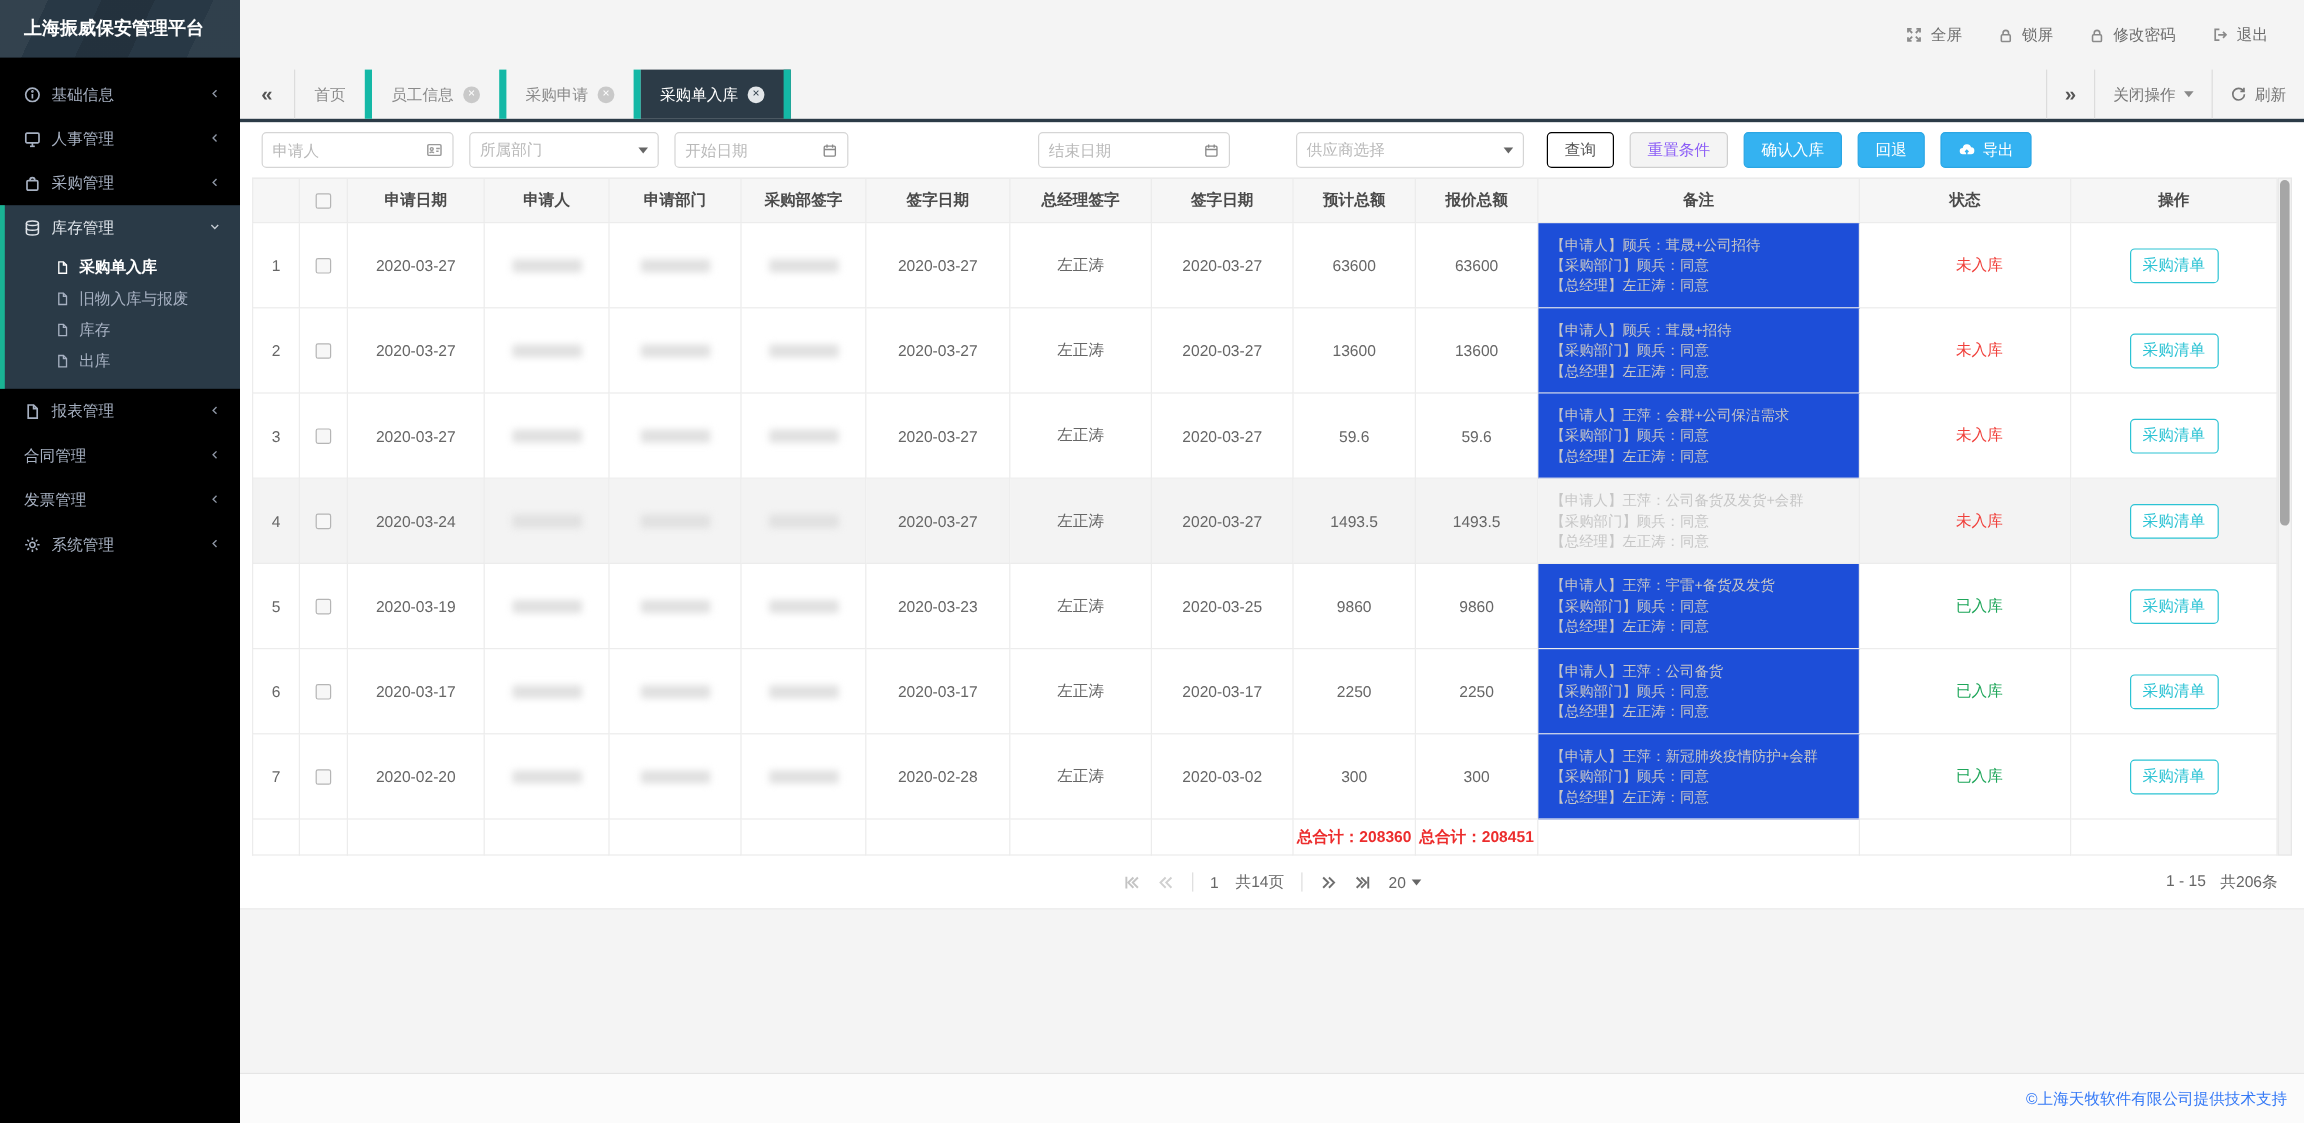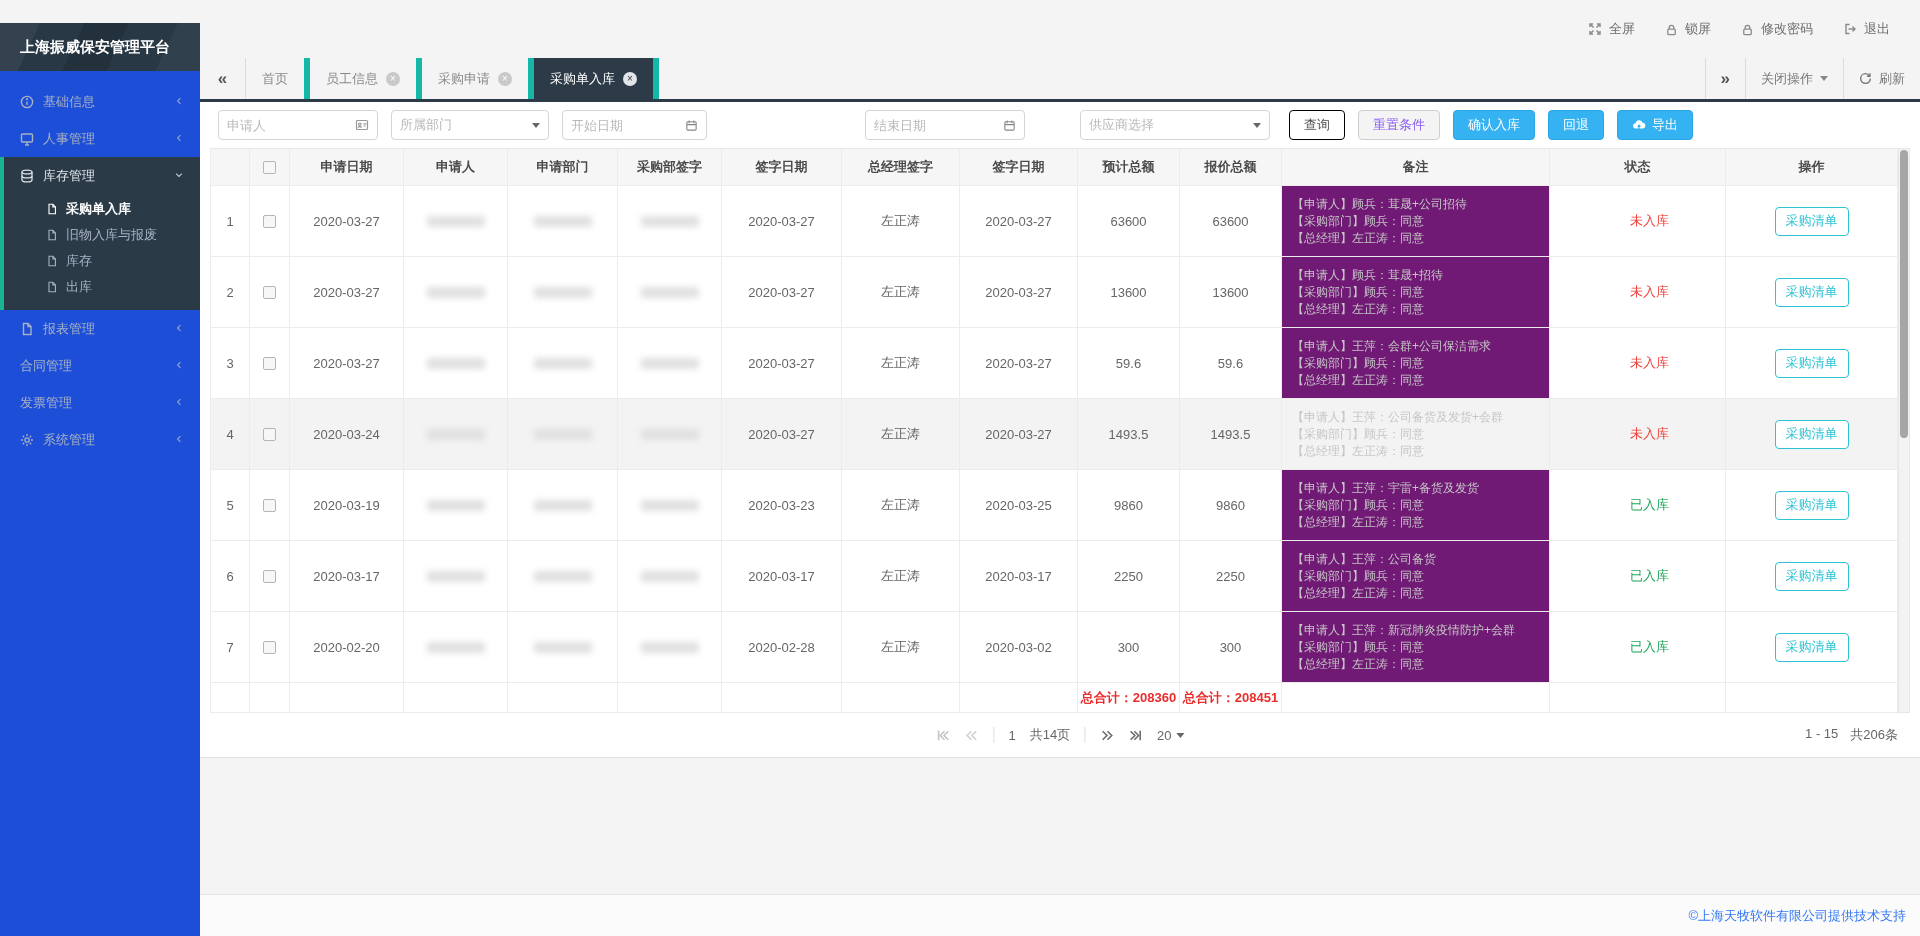--- a/index.html
+++ b/index.html
@@ -1,21 +1,21 @@
 <!DOCTYPE html>
 <html><head>
 <meta charset="utf-8">
 <style>
   * { margin:0; padding:0; box-sizing:border-box; }
   html,body { width:1920px; height:936px; overflow:hidden;
     font-family:"Liberation Sans","DejaVu Sans",sans-serif; background:#f4f4f4; }
   .app { display:flex; width:1920px; height:936px; }
 
   
-  .sidebar { width:200px; background:#1d4ed8; flex-shrink:0; display:flex; flex-direction:column;margin-top:23px; }
+  .sidebar { width:200px; background:#000000; flex-shrink:0; display:flex; flex-direction:column; }
   .side-title { height:48px; line-height:48px; padding-left:20px; color:#fff; font-size:15px; font-weight:bold;
     background:#283845;
     background-image:linear-gradient(115deg, rgba(255,255,255,.05) 0 18%, transparent 18% 38%, rgba(0,0,0,.12) 38% 58%, transparent 58% 80%, rgba(255,255,255,.04) 80%);
     white-space:nowrap; }
   .nav { margin-top:12px; }
   .nav-item { height:37px; display:flex; align-items:center; gap:9px; padding:0 16px 0 20px;
     color:#a7b1c2; font-size:13px; cursor:pointer; }
   .nav-item .lbl { flex:0 0 auto; }
   .nav-item .chev { margin-left:auto; opacity:.85; }
   .nav-group.active { border-left:4px solid #1ab394; background:#2a3a47; }
@@ -72,21 +72,21 @@
   .thead .cell { font-weight:bold; color:#4a4a4a; }
   .trow { height:71px; }
   .cell { display:flex; align-items:center; justify-content:center; border-right:1px solid #ececec;
     border-bottom:1px solid #ececec; font-size:13px; color:#666; }
   .cell:first-child { border-left:1px solid #ececec; }
   .c0{width:40px;} .c1{width:40px;} .c2{width:114px;} .c3{width:104px;} .c4{width:110px;} .c5{width:104px;}
   .c6{width:120px;} .c7{width:118px;} .c8{width:118px;} .c9{width:102px;} .c10{width:102px;}
   .c11{width:268px;} .c12{width:176px;} .c13{width:172px;}
   .checkbox { width:13px; height:13px; border:1px solid #b5b5b5; border-radius:2px; background:#f7f7f7; cursor:pointer; }
   .smudge { width:58px; height:11px; background:#e0e0e0; border-radius:2px; filter:blur(3px); }
-  .cell.remark { flex-direction:column; align-items:flex-start; justify-content:center; padding:0 10px; background:#701a75; }
+  .cell.remark { flex-direction:column; align-items:flex-start; justify-content:center; padding:0 10px; background:#1d4ed8; }
   .remark-line { font-size:12px; line-height:17px; color:#c6c6c6; filter:blur(.4px); white-space:nowrap; overflow:hidden; max-width:100%; }
   .trow.selected .cell { background:#f3f3f3; }
   .status { font-size:13px;margin-left:24px; }
   .status.danger { color:#f0413c; }
   .status.success { color:#1fa65a; }
   .btn-list { min-width:72px; height:29px; border:1px solid #2cc3d4; color:#2cc3d4; border-radius:4px;
     background:#fff; font-size:13px; display:flex; align-items:center; justify-content:center; padding:0 10px; cursor:pointer; }
   .trow-total { display:flex; height:30px; background:#fff; }
   .trow-total .cell { border-bottom:1px solid #ececec; }
   .total-red { color:#ec2d2d; font-weight:bold; font-size:13px; white-space:nowrap; overflow:visible; }
@@ -138,20 +138,32 @@
               <rect x="1.5" y="2" width="11" height="8" rx="1"></rect>
               <path d="M5 13h4M7 10v3"></path>
             </svg>
         </span>
         <span class="lbl">人事管理</span>
         <span class="chev"><svg width="10" height="10" viewBox="0 0 14 14" fill="none" stroke="currentColor" stroke-width="1.6">
               <path d="M9 3L5 7l4 4"></path>
             </svg></span>
       </div>
 
+      <div class="nav-item">
+        <span class="icon">
+          <svg width="14" height="14" viewBox="0 0 14 14" fill="none" stroke="currentColor" stroke-width="1.4">
+              <rect x="2.5" y="4.5" width="9" height="8" rx="1"></rect>
+              <path d="M5 4.5V4a2 2 0 014 0v.5"></path>
+            </svg>
+        </span>
+        <span class="lbl">采购管理</span>
+        <span class="chev"><svg width="10" height="10" viewBox="0 0 14 14" fill="none" stroke="currentColor" stroke-width="1.6">
+              <path d="M9 3L5 7l4 4"></path>
+            </svg></span>
+      </div>
 
       <div class="nav-group active">
         <div class="nav-item">
           <span class="icon">
             <svg width="14" height="14" viewBox="0 0 14 14" fill="none" stroke="currentColor" stroke-width="1.3">
                 <ellipse cx="7" cy="3" rx="5" ry="1.9"></ellipse>
                 <path d="M2 3v8c0 1 2.2 1.9 5 1.9s5-.9 5-1.9V3"></path>
                 <path d="M2 7c0 1 2.2 1.9 5 1.9S12 8 12 7"></path>
               </svg>
           </span>

